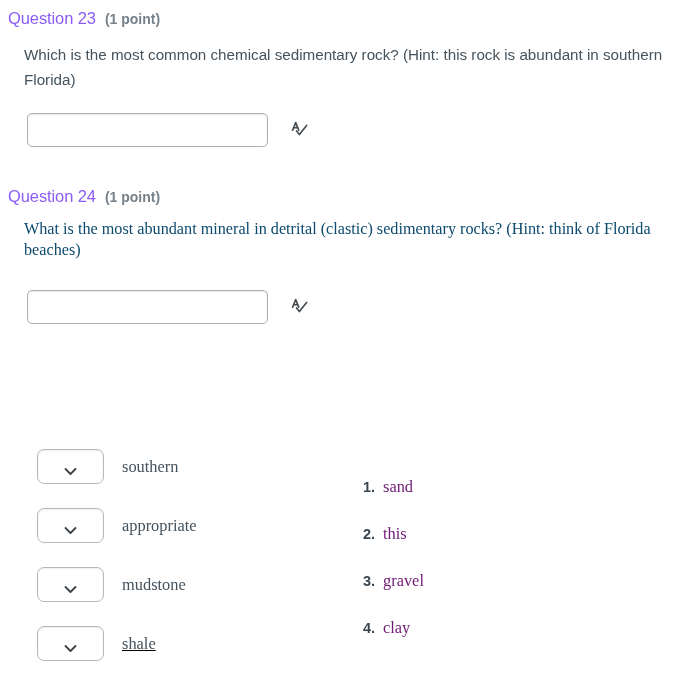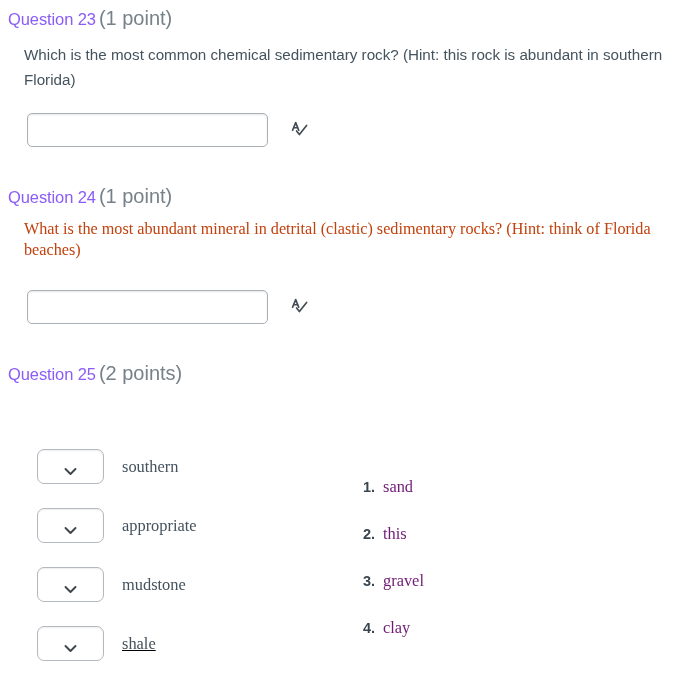--- a/index.html
+++ b/index.html
@@ -36,42 +36,42 @@
     line-height: 20px;
     color: #2f3a40;
     white-space: nowrap;
   }
   .q-header .q-title {
     font-weight: normal;
     color: #8b5cf6;
     letter-spacing: -0.1px;
   }
   .q-header .q-points {
-    font-weight: normal;
+    font-weight: bold;
     color: #76818a;
-    font-size: 20px;
-    margin-left: 3px;
+    font-size: 14px;
+    margin-left: 9px;
   }
 
   .q-body {
     margin: 0;
     padding: 0;
     color: #41545f;
   }
   .q-body.sans {
     font-family: "Liberation Sans", sans-serif;
     font-size: 15.2px;
     line-height: 25px;
     color: #44535d;
   }
   .q-body.serif {
     font-family: "Liberation Serif", serif;
     font-size: 16.2px;
     line-height: 21px;
-    color: #c2410c;
+    color: #0c4a6e;
   }
 
   
   .answer-row {
     position: absolute;
     display: flex;
     align-items: center;
   }
   .text-input {
     width: 241px;
@@ -195,25 +195,20 @@
     <input class="text-input" type="text" placeholder="" style="">
     <span class="spellcheck-icon">
       <svg viewBox="0 0 20 20" width="20" height="20" aria-hidden="true">
         <path d="M2.6 10.2 L5.7 2.6 L8.7 10.2" fill="none" stroke="#454d54" stroke-width="1.7" stroke-linecap="round" stroke-linejoin="round"></path>
         <path d="M3.8 7.7 L7.5 7.7" fill="none" stroke="#454d54" stroke-width="1.6" stroke-linecap="round"></path>
         <path d="M6.6 11.0 L9.4 14.6 L16.6 5.4" fill="none" stroke="#454d54" stroke-width="1.7" stroke-linecap="round" stroke-linejoin="round"></path>
       </svg>
     </span>
   </div>
 
-  <div class="question-block" style="top:363px;">
-    <div class="q-header">
-      <span class="q-title">Question 25</span><span class="q-points">(2 points)</span>
-    </div>
-  </div>
 
 
   <div class="match-left" style="top:0;">
 
     <div class="match-row" style="top:449px;">
       <div class="select-box">
         <span class="chevron">
           <svg viewBox="0 0 13 9" width="13" height="9" aria-hidden="true">
             <path d="M1.5 2 L6.5 7 L11.5 2" fill="none" stroke="#3d444a" stroke-width="1.9" stroke-linecap="round" stroke-linejoin="round"></path>
           </svg>

